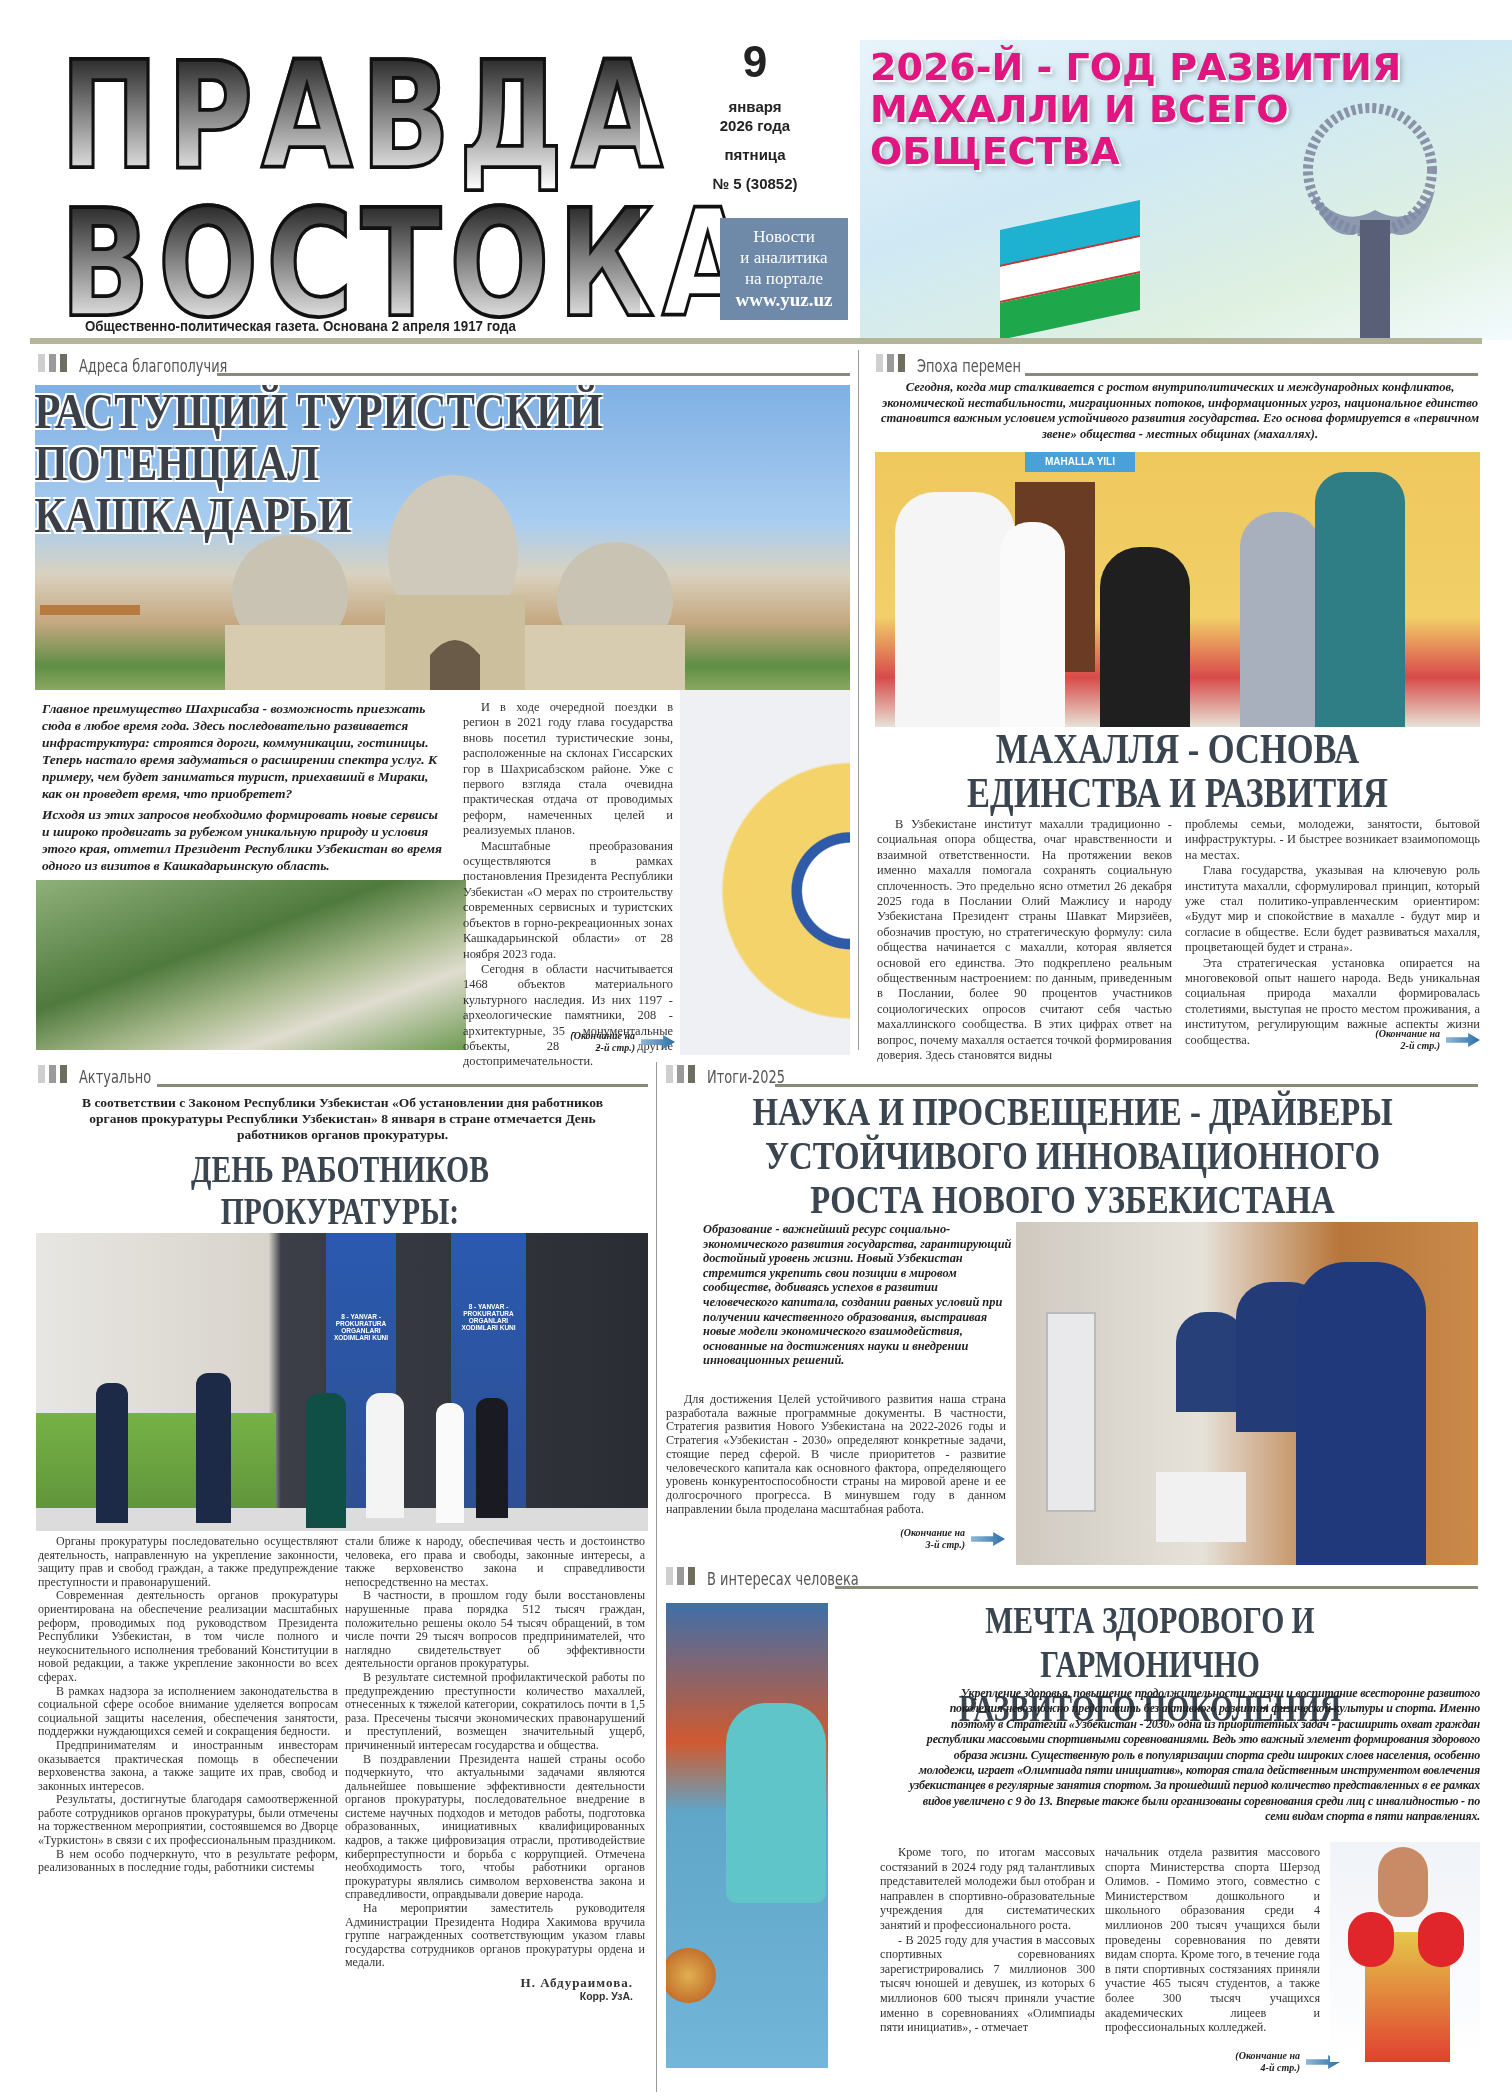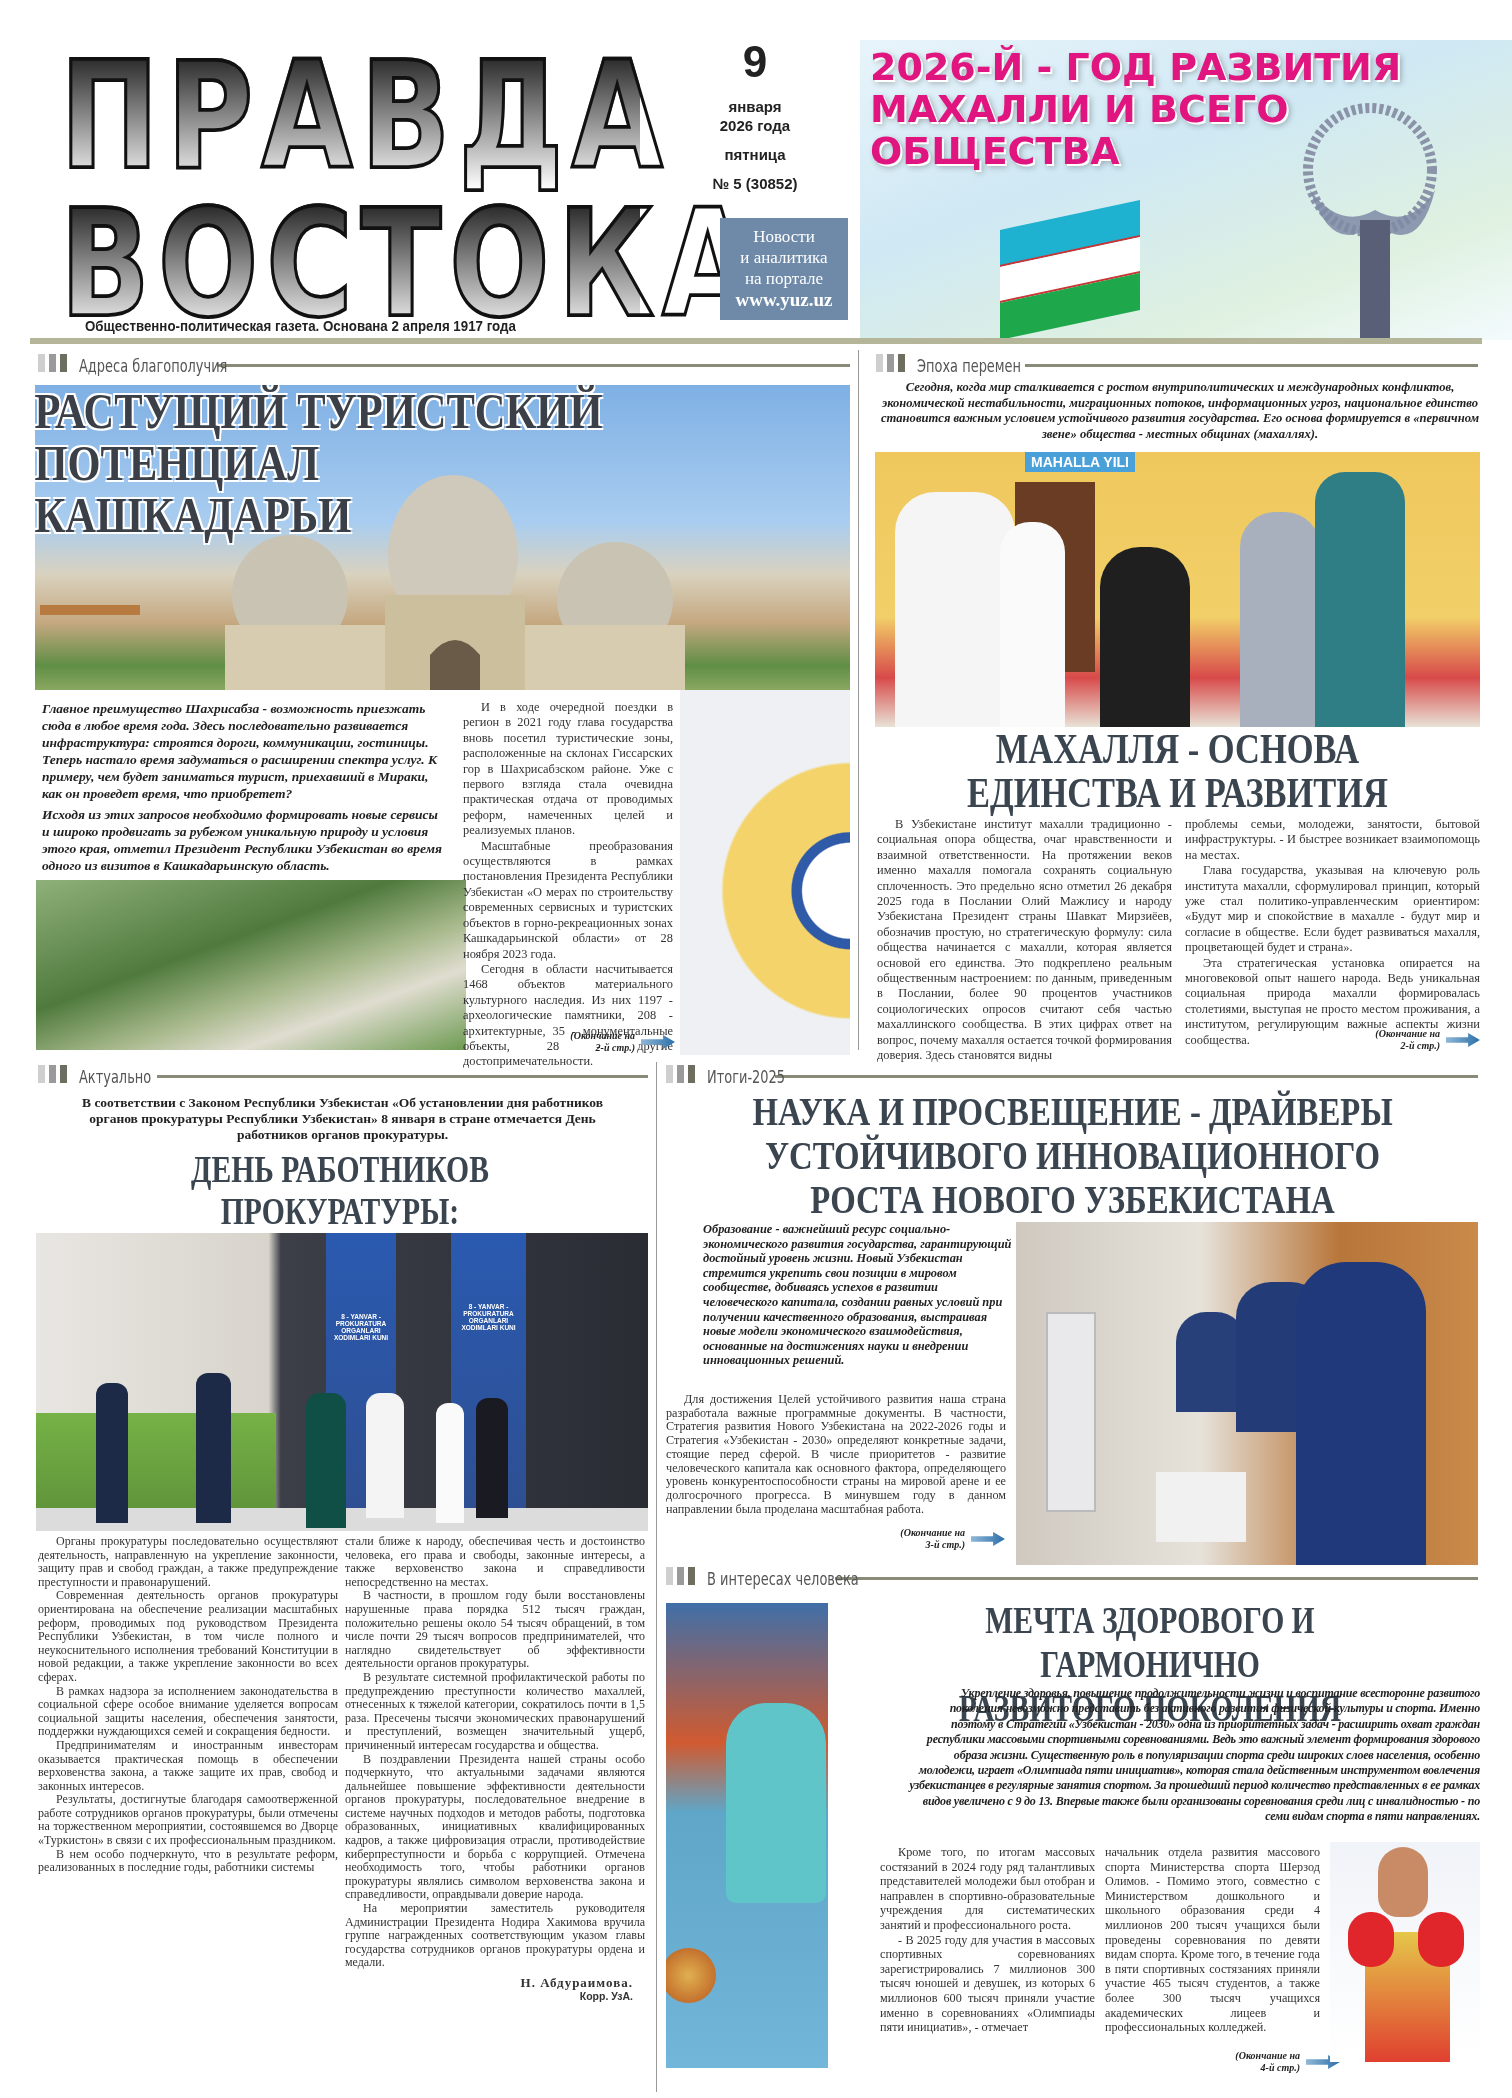--- a/index.html
+++ b/index.html
@@ -12,21 +12,21 @@
 .date-day{font-size:44px;line-height:1}
 .date-line{font-size:15px;margin-top:6px}
 .portal{left:720px;top:218px;width:128px;height:102px;background:#6f8aa8;color:#fff;text-align:center;font-size:17px;line-height:21px;padding-top:8px}
 .portal .url{font-weight:bold;font-size:19px}
 .banner{left:860px;top:40px;width:668px;height:300px;background:linear-gradient(160deg,#e8f4fb 0%,#cfe8f4 40%,#dff1e0 75%,#f4fbff 100%)}
 .banner-text{position:absolute;left:10px;top:6px;font-family:"DejaVu Sans",sans-serif;font-weight:900;font-size:38px;line-height:42px;color:#e0157f;text-shadow:2px 2px 0 #fff,3px 3px 6px rgba(0,0,0,.3)}
 .flag{position:absolute;left:140px;top:175px;width:140px;height:110px;transform:skewY(-12deg)}
 .flag div{height:33.3%}
 .monument{position:absolute;left:430px;top:60px;width:160px;height:240px}
 .rule-top{left:30px;top:338px;width:1452px;height:6px;background:#b5b59a}
-.rub-wrap{display:flex;align-items:center;gap:8px}
+.rub-wrap{display:flex;align-items:flex-end;gap:8px}
 .rub-wrap .line{flex:1;height:3px;background:#8a8a78}
 .sqs span{display:inline-block;width:7px;height:18px;margin-right:4px}
 .rub-label{font-family:"DejaVu Sans",sans-serif;font-size:18px;color:#555;transform:scaleX(.72);transform-origin:left;white-space:nowrap;display:inline-block}
 .photo{background-size:cover;overflow:hidden}
 .headline{font-family:"Liberation Serif",serif;font-weight:bold;color:#3a4550;text-align:center;transform:scaleX(.82);transform-origin:center}
 .lead-it{font-style:italic;font-weight:bold;font-size:13.5px;line-height:17px}
 .col{font-size:12.4px;line-height:15.4px;text-align:justify;color:#333}
 .col p{text-indent:18px}
 .cont{font-style:italic;font-weight:bold;font-size:10px;text-align:right;line-height:12px;display:flex;align-items:center;justify-content:flex-end;gap:6px}
 .arrow{width:34px;height:14px;background:linear-gradient(90deg,#8fb8d8,#2b6fa8);clip-path:polygon(0 30%,65% 30%,65% 0,100% 50%,65% 100%,65% 70%,0 70%)}
@@ -114,21 +114,21 @@
 
 <div class="abs vsep" style="left:858px;top:350px;height:700px"></div>
 
 <div class="abs rub-wrap" style="left:876px;top:354px;width:602px">
   <span class="sqs"><span style="background:#cfcfcf"></span><span style="background:#9a9a9a"></span><span style="background:#6e6e60"></span></span>
   <span class="rub-label" style="width:100px">Эпоха перемен</span>
   <span class="line"></span>
 </div>
 <div class="abs lead-it" style="left:880px;top:380px;width:600px;text-align:center;font-size:12.6px;line-height:15.5px">Сегодня, когда мир сталкивается с ростом внутриполитических и международных конфликтов, экономической нестабильности, миграционных потоков, информационных угроз, национальное единство становится важным условием устойчивого развития государства. Его основа формируется в «первичном звене» общества - местных общинах (махаллях).</div>
 <div class="abs photo" style="left:875px;top:452px;width:605px;height:275px;background:linear-gradient(180deg,#efc85d 0%,#f2cf68 60%,#d84a4a 82%,#e8e2d6 100%)">
-  <div class="abs" style="left:150px;top:0;width:110px;height:20px;background:#4aa0d8;color:#fff;font-size:14px;font-family:'Liberation Sans',sans-serif;font-weight:bold;text-align:center;line-height:20px">MAHALLA YILI</div>
+  <div class="abs" style="left:150px;top:0;width:110px;height:20px;background:#4aa0d8;color:#fff;font-size:10px;font-family:'Liberation Sans',sans-serif;font-weight:bold;text-align:center;line-height:20px">MAHALLA YILI</div>
   <div class="abs" style="left:140px;top:30px;width:80px;height:190px;background:#6a3c24"></div>
   <div class="abs" style="left:20px;top:40px;width:120px;height:235px;background:#f5f5f5;border-radius:40px 40px 0 0"></div>
   <div class="abs" style="left:125px;top:70px;width:65px;height:205px;background:#fafafa;border-radius:30px 30px 0 0"></div>
   <div class="abs" style="left:225px;top:95px;width:90px;height:180px;background:#1f1f1f;border-radius:40px 40px 0 0"></div>
   <div class="abs" style="left:365px;top:60px;width:80px;height:215px;background:#a9b0bd;border-radius:35px 35px 0 0"></div>
   <div class="abs" style="left:440px;top:20px;width:90px;height:255px;background:#2f7e86;border-radius:30px 30px 0 0"></div>
 </div>
 <div class="headline abs" style="left:875px;top:727px;width:605px;font-size:42px;line-height:44px">
   <div>МАХАЛЛЯ - ОСНОВА</div>
   <div>ЕДИНСТВА И РАЗВИТИЯ</div>

